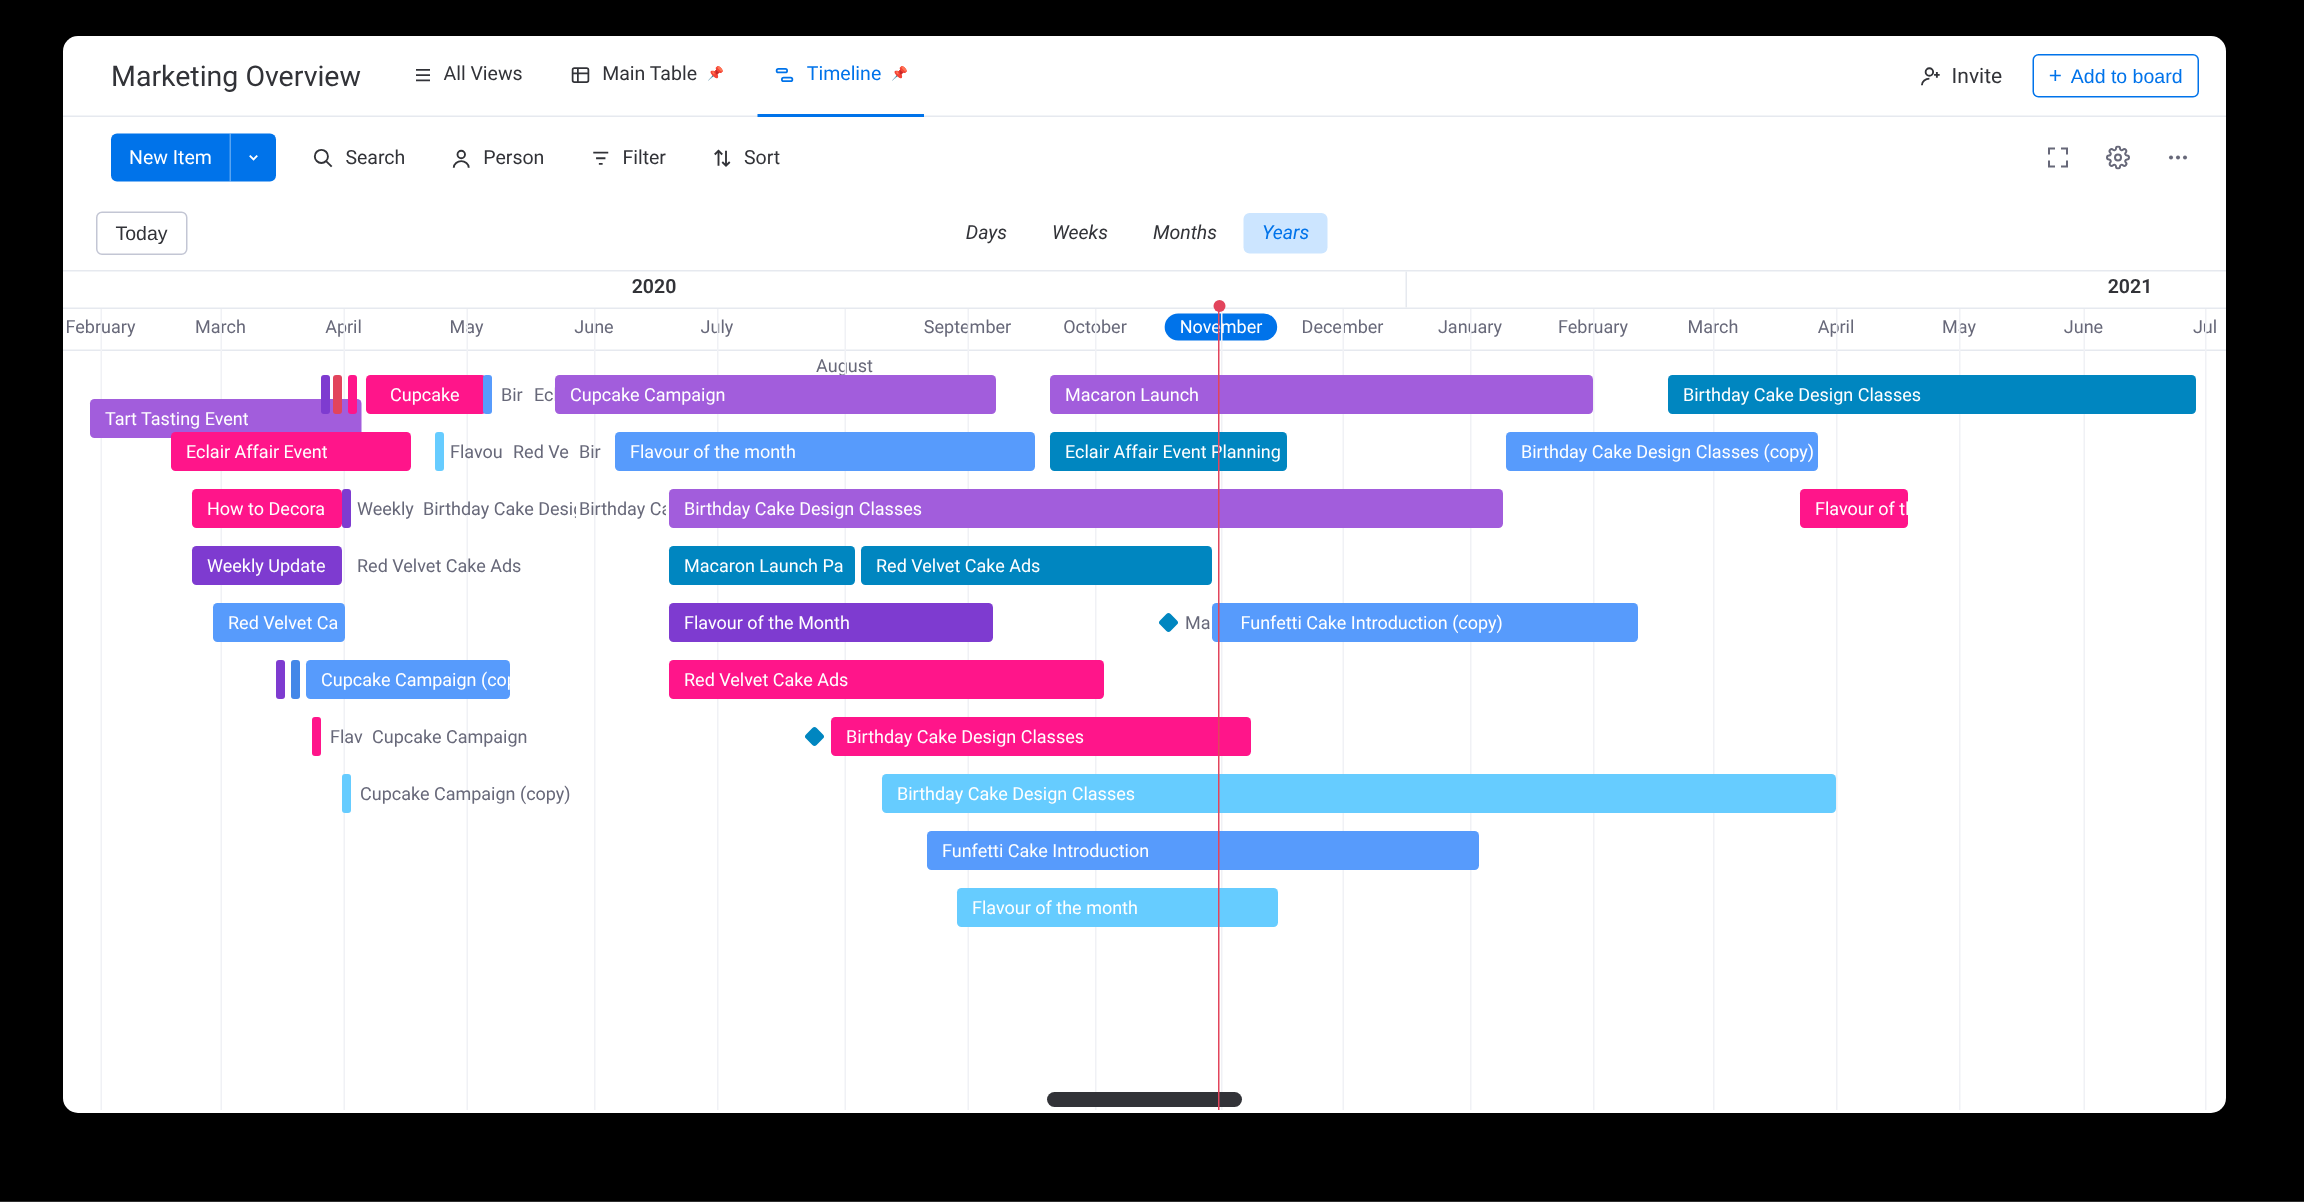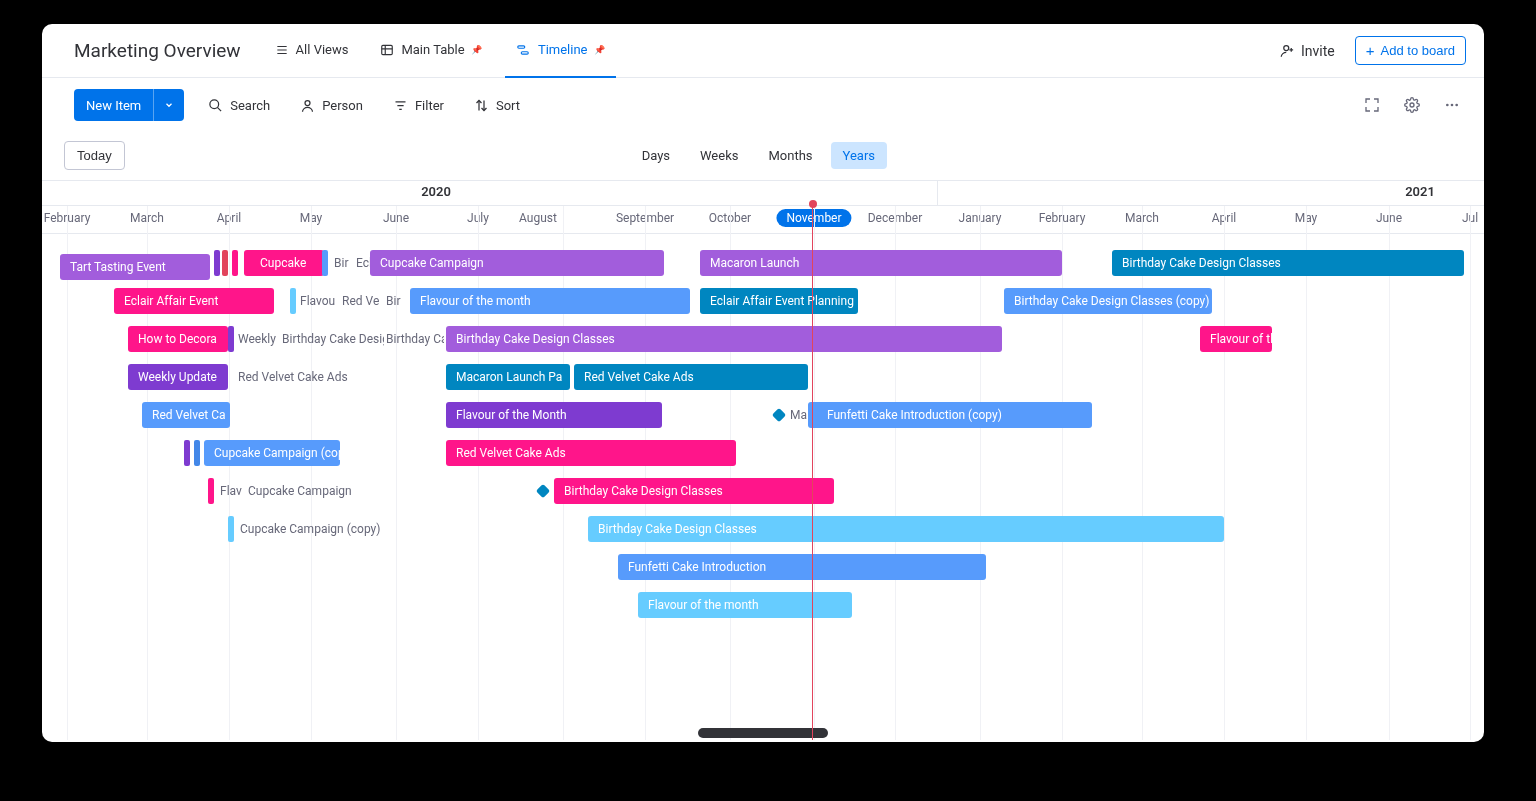--- a/index.html
+++ b/index.html
@@ -18,21 +18,21 @@
   .new-item { display: inline-flex; align-items: center; background: #0073ea; color: #fff; border-radius: 4px; height: 32px; font-size: 13px; overflow: hidden; }
   .new-item .lbl { padding: 0 12px; }
   .new-item .dd { padding: 0 10px; border-left: 1px solid rgba(255,255,255,0.35); height: 32px; display:flex; align-items:center; }
   .tool { display: inline-flex; align-items: center; gap: 7px; font-size: 13px; color: #323338; cursor: pointer; padding: 4px 6px; }
   .toolbar-right { margin-left: auto; display: flex; gap: 12px; align-items:center; }
   .icon-btn { width: 28px; height: 28px; display:flex; align-items:center; justify-content:center; cursor:pointer; color:#676879; border-radius:4px; }
 
   .range-bar { display:flex; align-items:center; height: 48px; padding: 0 22px; border-bottom: 1px solid #fff; }
   .today-btn { border: 1px solid #c3c6d4; border-radius: 4px; padding: 6px 12px; font-size: 13px; color: #323338; background:#fff; cursor:pointer; }
   .range-tabs { margin: 0 auto; display:flex; gap: 6px; }
-  .range-tab { font-size: 13px; color:#323338; padding: 6px 12px; border-radius: 4px; cursor:pointer; }
+  .range-tab { font-size: 13px; color:#323338; padding: 6px 12px; border-radius: 4px; cursor:pointer;font-style:italic; }
   .range-tab.active { background:#cce5ff; color:#0073ea; }
 
   .timeline { position: relative; height: 560px; overflow: hidden; }
   .year-header { position: relative; height: 26px; border-top: 1px solid #e6e9ef; border-bottom: 1px solid #e6e9ef; background:#fff; }
   .year-header .yr { position:absolute; top:3px; font-size:13px; font-weight:600; color:#323338; transform:translateX(-50%); }
   .year-header .divider { position:absolute; top:0; bottom:0; width:1px; background:#e6e9ef; }
   .month-header { position: relative; height: 28px; border-bottom: 1px solid #e6e9ef; background:#fff; }
   .month-header .mo { position:absolute; top:5px; transform:translateX(-50%); font-size:12px; color:#676879; cursor:pointer; }
   .month-header .mo.current { background:#0073ea; color:#fff; padding:2px 10px; border-radius:10px; top:3px; }
   .grid { position:absolute; left:0; top:54px; right:0; bottom:0; }
@@ -193,21 +193,21 @@
         <div class="divider" id="ydiv" style="left: 895px;"></div>
         <div class="yr" style="left:1378px">2021</div>
       </div>
       <div class="month-header" id="month-header">
           <span class="mo" style="left: 25px;">February</span>
           <span class="mo" style="left: 105px;">March</span>
           <span class="mo" style="left: 187px;">April</span>
           <span class="mo" style="left: 269px;">May</span>
           <span class="mo" style="left: 354px;">June</span>
           <span class="mo" style="left: 436px;">July</span>
-          <span class="mo" style="left: 496px;">August</span>
+          <span class="mo" style="left: 521px; margin-top: 26px;">August</span>
           <span class="mo" style="left: 603px;">September</span>
           <span class="mo" style="left: 688px;">October</span>
           <span class="mo current" style="left: 772px;">November</span>
           <span class="mo" style="left: 853px;">December</span>
           <span class="mo" style="left: 938px;">January</span>
           <span class="mo" style="left: 1020px;">February</span>
           <span class="mo" style="left: 1100px;">March</span>
           <span class="mo" style="left: 1182px;">April</span>
           <span class="mo" style="left: 1264px;">May</span>
           <span class="mo" style="left: 1347px;">June</span>
@@ -228,21 +228,21 @@
           <div class="line" style="left: 938px;"></div>
           <div class="line" style="left: 1020px;"></div>
           <div class="line" style="left: 1100px;"></div>
           <div class="line" style="left: 1182px;"></div>
           <div class="line" style="left: 1264px;"></div>
           <div class="line" style="left: 1347px;"></div>
           <div class="line" style="left: 1428px;"></div>
         </div>
       <div class="now-line" id="nowline" style="left: 770px;"></div>
       <div class="rows" id="rows">
-          <div class="bar c-purple" style="left: 18px; width: 150px; top: 4px;">Tart Tasting Event</div>
+          <div class="bar c-purple" style="left: 18px; width: 181px; top: 16px;">Tart Tasting Event</div>
           <div class="chip c-dpurple" style="left: 172px; top: 0px;"></div>
           <div class="chip c-pink" style="left: 180px; top: 0px;"></div>
           <div class="chip c-magenta" style="left: 190px; top: 0px;"></div>
           <div class="bar c-magenta" style="left: 202px; width: 80px; top: 0px; padding-left: 16px;">Cupcake</div>
           <div class="chip c-blue" style="left: 280px; top: 0px;"></div>
           <div class="txt" style="left: 292px; width: 20px; top: 0px;">Bir</div>
           <div class="txt" style="left: 314px; width: 28px; top: 0px;">Ecla</div>
           <div class="bar c-purple" style="left: 328px; width: 294px; top: 0px;">Cupcake Campaign</div>
           <div class="bar c-purple" style="left: 658px; width: 362px; top: 0px;">Macaron Launch</div>
           <div class="bar c-teal" style="left: 1070px; width: 352px; top: 0px;">Birthday Cake Design Classes</div>

